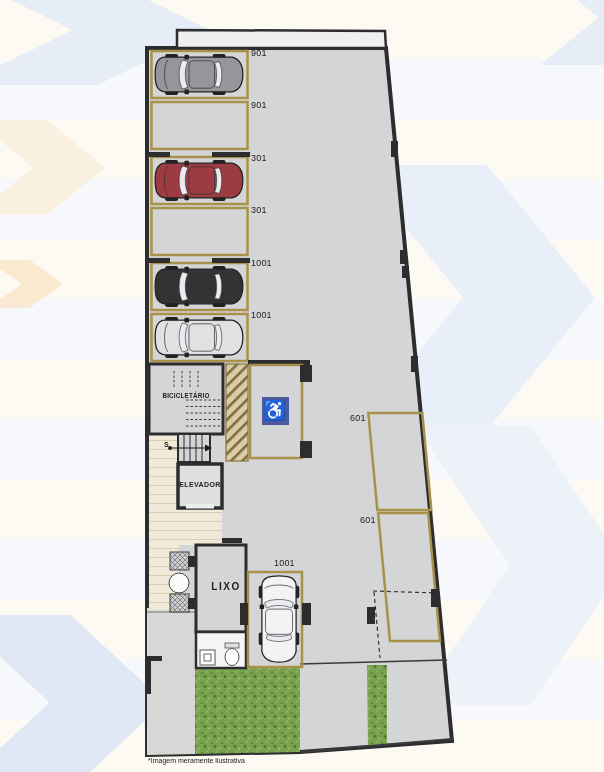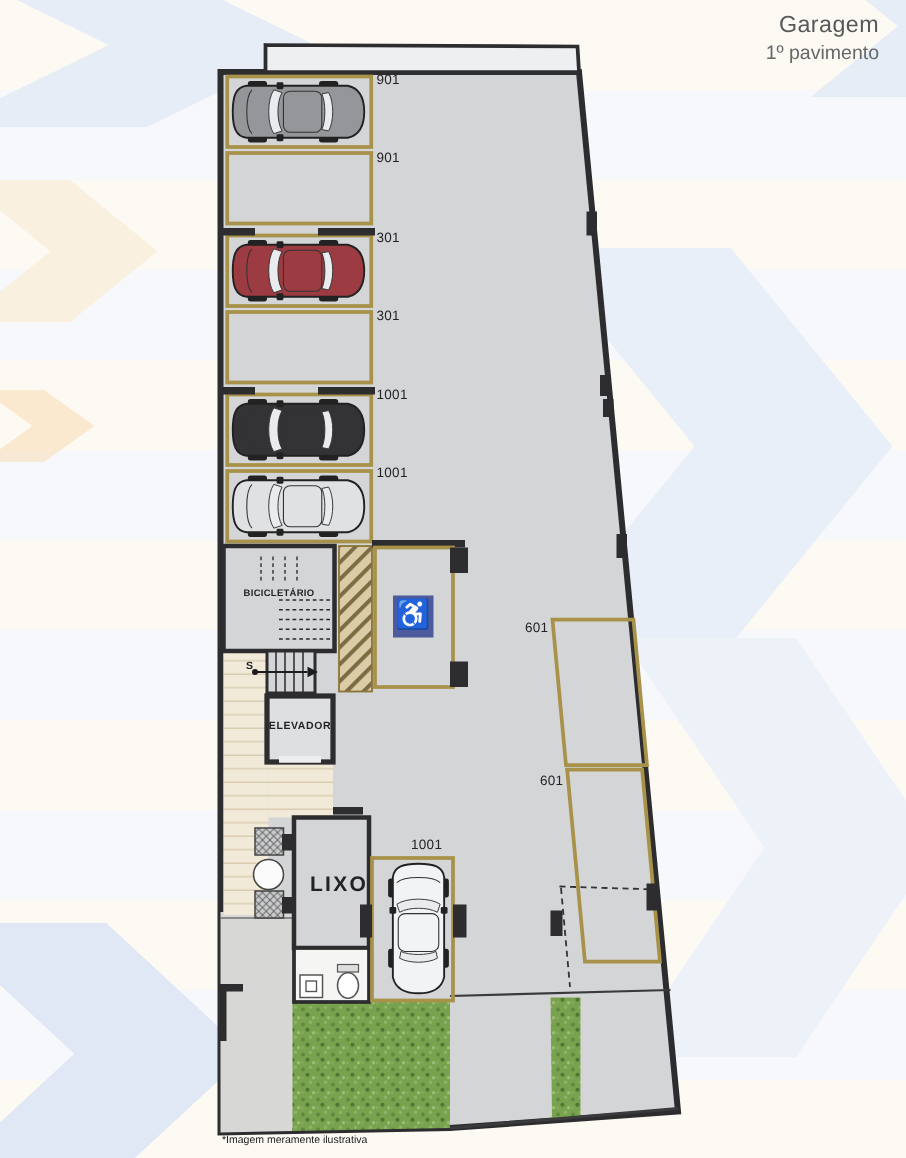--- a/index.html
+++ b/index.html
@@ -19,21 +19,21 @@
   }
   .plan-svg{position:absolute;left:0;top:0;}
   .lbl{
     position:absolute;color:#1f1f22;white-space:nowrap;
     font-family:"Liberation Sans", sans-serif;
   }
   .spot-lbl{font-size:9px;font-weight:400;letter-spacing:.2px;color:#232326;}
   .room-lbl{font-weight:700;color:#232326;text-align:center;}
   #lbl-bici{left:149px;top:392px;width:74px;font-size:6.3px;letter-spacing:.2px;}
   #lbl-elev{left:178px;top:481px;width:44px;font-size:7px;letter-spacing:.4px;}
-  #lbl-lixo{left:198px;top:581px;width:56px;font-size:14px;letter-spacing:1.5px;}
+  #lbl-lixo{left:198px;top:581px;width:56px;font-size:10px;letter-spacing:1.5px;}
   #lbl-s{left:164px;top:441px;font-size:7px;font-weight:700;}
   #wheelchair-sign{
     position:absolute;left:262px;top:397px;width:27px;height:28px;
     background:#4d5a9e;color:#ffffff;text-align:center;
     font-size:19px;line-height:28px;
   }
   #title-block{position:absolute;right:18px;top:8px;text-align:right;color:#58585a;}
   #title-block .t1{font-size:15.5px;letter-spacing:.3px;}
   #title-block .t2{font-size:13px;color:#67676a;margin-top:1px;}
   #footnote{left:148px;top:757px;font-size:7px;color:#1a1a1a;}
@@ -231,20 +231,16 @@
   <div class="lbl spot-lbl" style="left:360px;top:515px;">601</div>
   <div class="lbl spot-lbl" style="left:274px;top:558px;">1001</div>
 
   <div class="lbl room-lbl" id="lbl-bici">BICICLETÁRIO</div>
   <div class="lbl room-lbl" id="lbl-elev">ELEVADOR</div>
   <div class="lbl room-lbl" id="lbl-lixo">LIXO</div>
   <div class="lbl" id="lbl-s">S</div>
 
   <div id="wheelchair-sign">♿</div>
 
-  <div id="title-block">
-    <div class="t1">Garagem</div>
-    <div class="t2">1º pavimento</div>
-  </div>
 
   <div class="lbl" id="footnote">*Imagem meramente ilustrativa</div>
 
 </div>
 
 </body></html>

